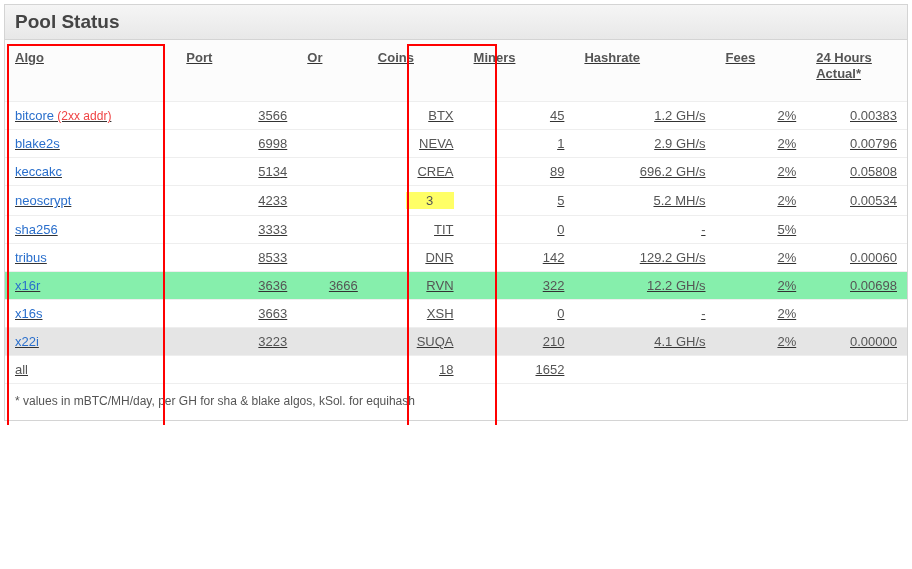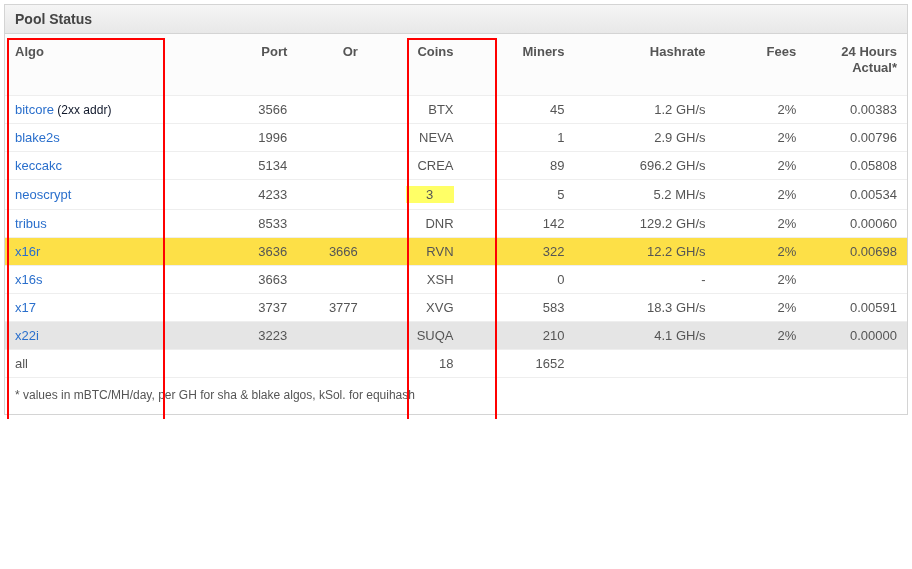--- a/index.html
+++ b/index.html
@@ -11,33 +11,34 @@
     padding: 4px;
   }
   .panel {
     border: 1px solid #d4d4d4;
     width: 904px;
   }
   .panel-header {
     background: linear-gradient(#f5f5f5, #e8e8e8);
     border-bottom: 1px solid #d4d4d4;
     padding: 6px 10px;
-    font-size: 14px;
+    font-size: 19px;
     font-weight: bold;
     color: #444;
   }
   .annot-wrap {
     position: relative;
   }
   table {
     width: 100%;
     border-collapse: collapse;
+    text-decoration: underline;
   }
   th {
-    text-align: right;
+    text-align: left;
     font-weight: bold;
     color: #555;
     padding: 10px 10px 20px 10px;
     border-bottom: 1px solid #eee;
     font-size: 13px;
     background: #fcfcfc;
     vertical-align: top;
     line-height: 1.2;
   }
   th.left { text-align: left; }
@@ -48,31 +49,31 @@
     color: #555;
     font-size: 13px;
     height: 28px;
   }
   td.left { text-align: left; }
   td.algo a {
     color: #2a6fcc;
     text-decoration: none;
   }
   td.algo .note {
-    color: #0f172a;
+    color: #ef4444;
     font-size: 12px;
   }
   .coin-hl {
     background: #ffff66;
     display: inline-block;
     min-width: 48px;
     text-align: center;
     padding: 1px 6px;
   }
-  tr.row-purple td { background: #fde047; }
+  tr.row-purple td { background: #86efac; }
   tr.row-blue   td { background: #e5e5e5; }
   .footnote {
     font-size: 12px;
     color: #555;
     padding: 10px 10px 12px 10px;
   }
   
   col.c-algo   { width: 170px; }
   col.c-port   { width: 120px; }
   col.c-or     { width: 70px; }
@@ -125,21 +126,21 @@
             <td>3566</td>
             <td></td>
             <td>BTX</td>
             <td>45</td>
             <td>1.2 GH/s</td>
             <td>2%</td>
             <td>0.00383</td>
           </tr>
           <tr>
             <td class="left algo"><a href="#">blake2s</a></td>
-            <td>1996</td>
+            <td>6998</td>
             <td></td>
             <td>NEVA</td>
             <td>1</td>
             <td>2.9 GH/s</td>
             <td>2%</td>
             <td>0.00796</td>
           </tr>
           <tr>
             <td class="left algo"><a href="#">keccakc</a></td>
             <td>5134</td>
@@ -152,20 +153,30 @@
           </tr>
           <tr>
             <td class="left algo"><a href="#">neoscrypt</a></td>
             <td>4233</td>
             <td></td>
             <td><span class="coin-hl">3</span></td>
             <td>5</td>
             <td>5.2 MH/s</td>
             <td>2%</td>
             <td>0.00534</td>
+          </tr>
+          <tr>
+            <td class="left algo"><a href="#">sha256</a></td>
+            <td>3333</td>
+            <td></td>
+            <td>TIT</td>
+            <td>0</td>
+            <td>-</td>
+            <td>5%</td>
+            <td></td>
           </tr>
           <tr>
             <td class="left algo"><a href="#">tribus</a></td>
             <td>8533</td>
             <td></td>
             <td>DNR</td>
             <td>142</td>
             <td>129.2 GH/s</td>
             <td>2%</td>
             <td>0.00060</td>
@@ -183,30 +194,20 @@
           <tr>
             <td class="left algo"><a href="#">x16s</a></td>
             <td>3663</td>
             <td></td>
             <td>XSH</td>
             <td>0</td>
             <td>-</td>
             <td>2%</td>
             <td></td>
           </tr>
-          <tr>
-            <td class="left algo"><a href="#">x17</a></td>
-            <td>3737</td>
-            <td>3777</td>
-            <td>XVG</td>
-            <td>583</td>
-            <td>18.3 GH/s</td>
-            <td>2%</td>
-            <td>0.00591</td>
-          </tr>
           <tr class="row-blue">
             <td class="left algo"><a href="#">x22i</a></td>
             <td>3223</td>
             <td></td>
             <td>SUQA</td>
             <td>210</td>
             <td>4.1 GH/s</td>
             <td>2%</td>
             <td>0.00000</td>
           </tr>

